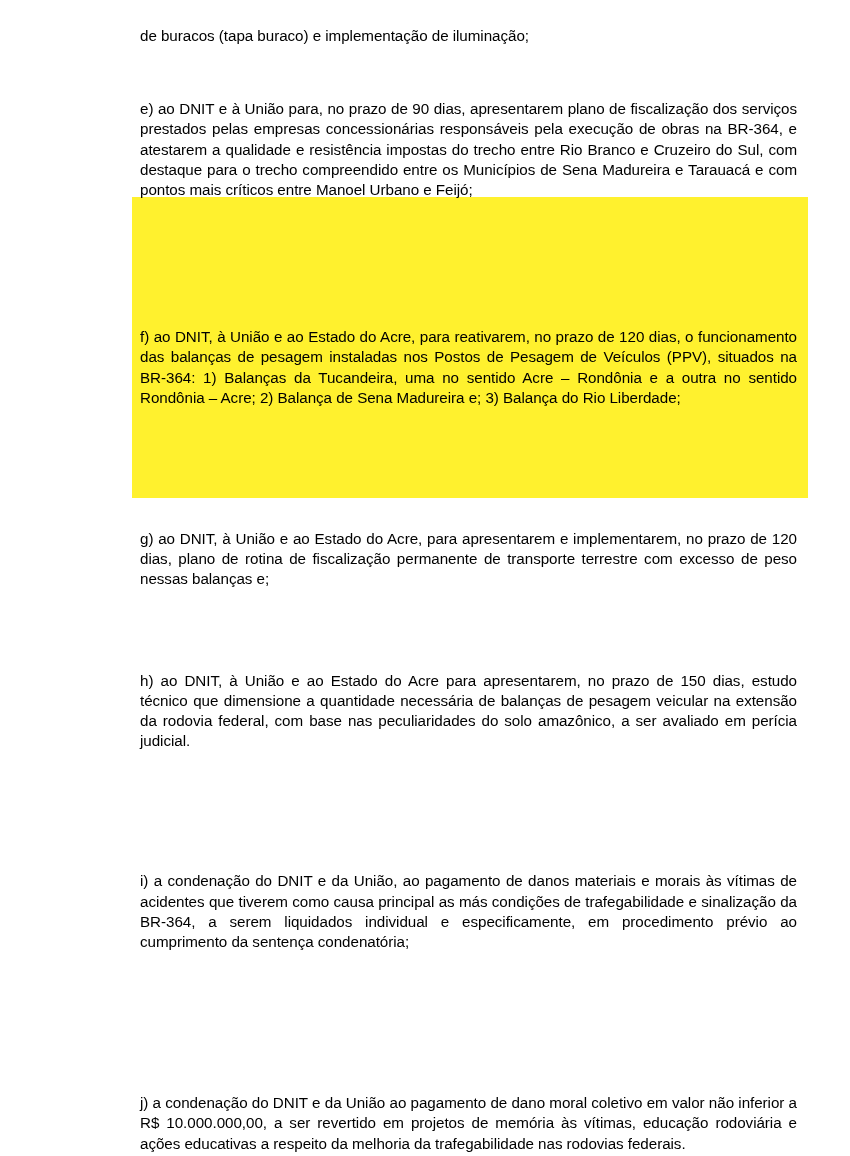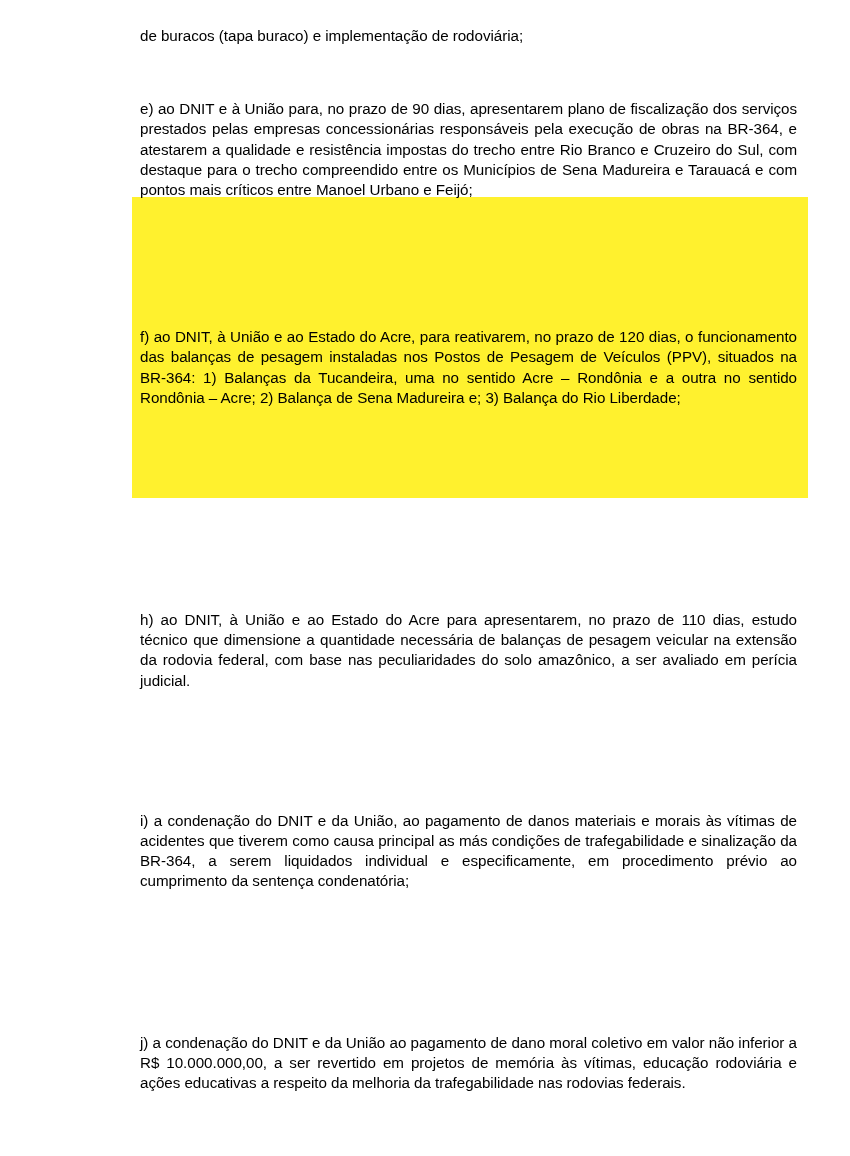--- a/index.html
+++ b/index.html
@@ -59,34 +59,37 @@
   .layer { position: relative; z-index: 2; }
 </style>
 </head>
 <body>
 
 <div class="page">
 
   <div class="highlight-box"></div>
 
   <div class="block-indent layer" style="top:26px;">
-    <p class="para">de buracos (tapa buraco) e implementação de rodoviária;</p>
+    <p class="para">de buracos (tapa buraco) e implementação de iluminação;</p>
   </div>
 
   <div class="block-indent layer" style="top:79px;">
     <p class="para">e) ao DNIT e à União para, no prazo de 90 dias, apresentarem plano de fiscalização dos serviços prestados pelas empresas concessionárias responsáveis pela execução de obras na BR-364, e atestarem a qualidade e resistência impostas do trecho entre Rio Branco e Cruzeiro do Sul, com destaque para o trecho compreendido entre os Municípios de Sena Madureira e Tarauacá e com pontos mais críticos entre Manoel Urbano e Feijó;</p>
   </div>
 
   <div class="block-indent layer" style="top:206px;">
     <p class="para">f) ao DNIT, à União e ao Estado do Acre, para reativarem, no prazo de 120 dias, o funcionamento das balanças de pesagem instaladas nos Postos de Pesagem de Veículos (PPV), situados na BR-364: 1) Balanças da Tucandeira, uma no sentido Acre – Rondônia e a outra no sentido Rondônia – Acre; 2) Balança de Sena Madureira e; 3) Balança do Rio Liberdade;</p>
   </div>
 
+  <div class="block-indent layer" style="top:327px;">
+    <p class="para">g) ao DNIT, à União e ao Estado do Acre, para apresentarem e implementarem, no prazo de 120 dias, plano de rotina de fiscalização permanente de transporte terrestre com excesso de peso nessas balanças e;</p>
+  </div>
 
   <div class="block-indent layer" style="top:408px;">
-    <p class="para">h) ao DNIT, à União e ao Estado do Acre para apresentarem, no prazo de 110 dias, estudo técnico que dimensione a quantidade necessária de balanças de pesagem veicular na extensão da rodovia federal, com base nas peculiaridades do solo amazônico, a ser avaliado em perícia judicial.</p>
+    <p class="para">h) ao DNIT, à União e ao Estado do Acre para apresentarem, no prazo de 150 dias, estudo técnico que dimensione a quantidade necessária de balanças de pesagem veicular na extensão da rodovia federal, com base nas peculiaridades do solo amazônico, a ser avaliado em perícia judicial.</p>
   </div>
 
   <div class="block-indent layer" style="top:519px;margin-top:9px;">
     <p class="para">i) a condenação do DNIT e da União, ao pagamento de danos materiais e morais às vítimas de acidentes que tiverem como causa principal as más condições de trafegabilidade e sinalização da BR-364, a serem liquidados individual e especificamente, em procedimento prévio ao cumprimento da sentença condenatória;</p>
   </div>
 
   <div class="block-indent layer" style="top:660px;">
     <p class="para">j) a condenação do DNIT e da União ao pagamento de dano moral coletivo em valor não inferior a R$ 10.000.000,00, a ser revertido em projetos de memória às vítimas, educação rodoviária e ações educativas a respeito da melhoria da trafegabilidade nas rodovias federais.</p>
   </div>
 

